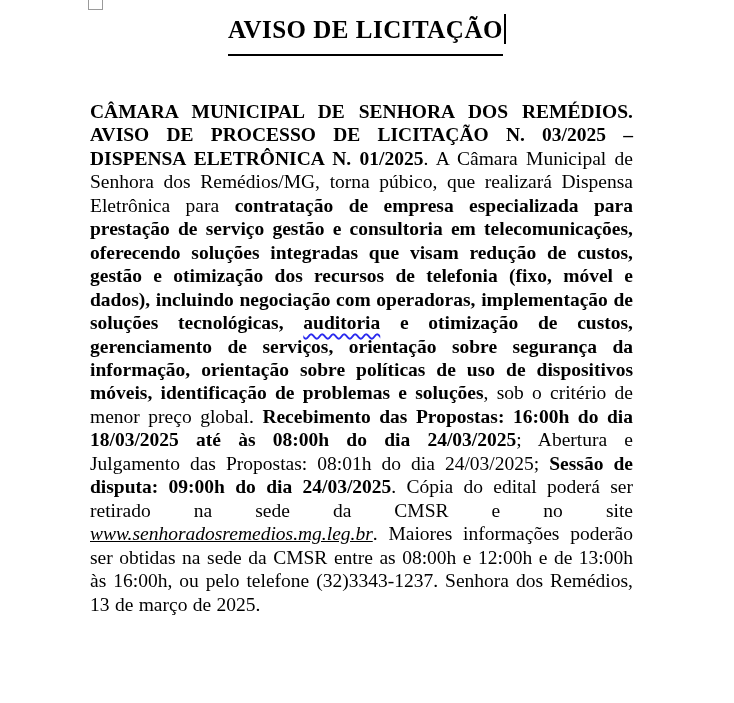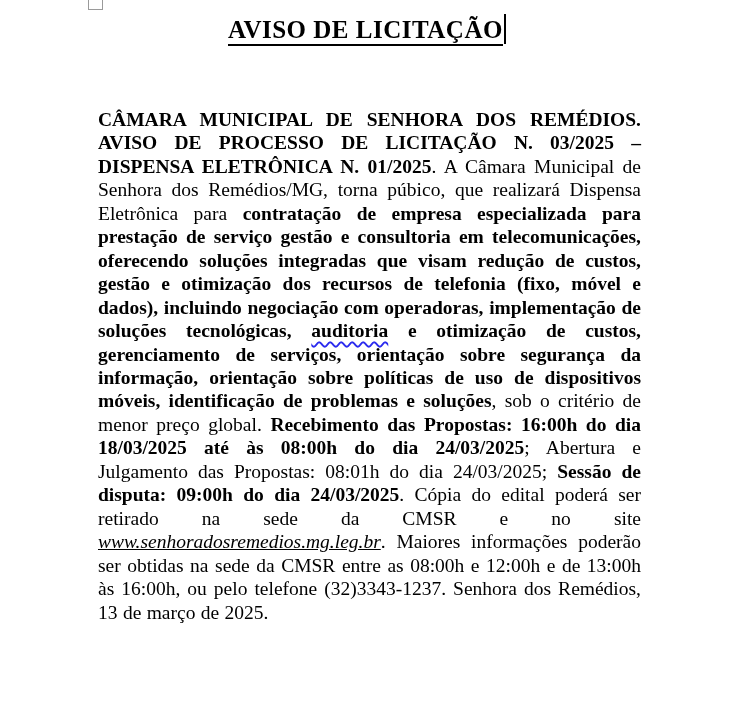--- a/index.html
+++ b/index.html
@@ -25,32 +25,32 @@
   }
   .title-row{
     position:absolute;top:14px;left:0;width:734px;
     text-align:center;white-space:nowrap;
   }
   .title{
     font-weight:bold;
     font-size:25px;
     letter-spacing:0.5px;
     border-bottom:2px solid var(--text-color);
-    padding-bottom:1px;
+    padding-bottom:11px;
   }
   .caret{
     display:inline-block;
     width:2px;height:30px;
     background:var(--text-color);
     vertical-align:-6px;
     margin-left:1px;
   }
   .body-par{
     position:absolute;left:90px;top:100px;width:543px;
-    margin:8px;
+    margin:0;
     text-align:justify;
     font-size:19.5px;
     line-height:23.45px;
     word-spacing:0.5px;
   }
   .b{font-weight:bold;}
   .i{font-style:italic;}
   .u{text-decoration:underline;}
   .sq{
     text-decoration-line:underline;

